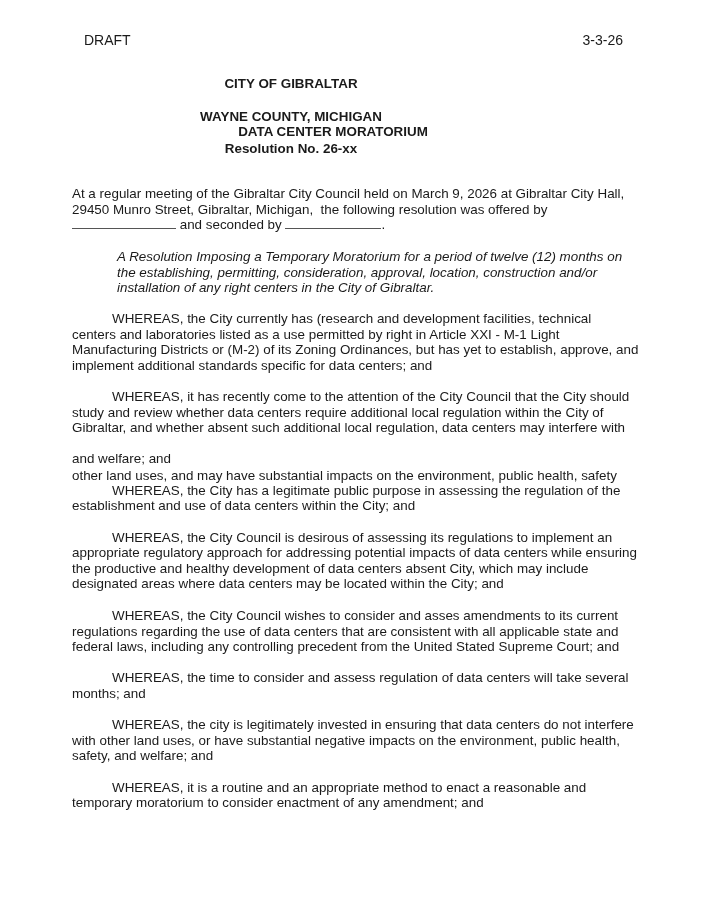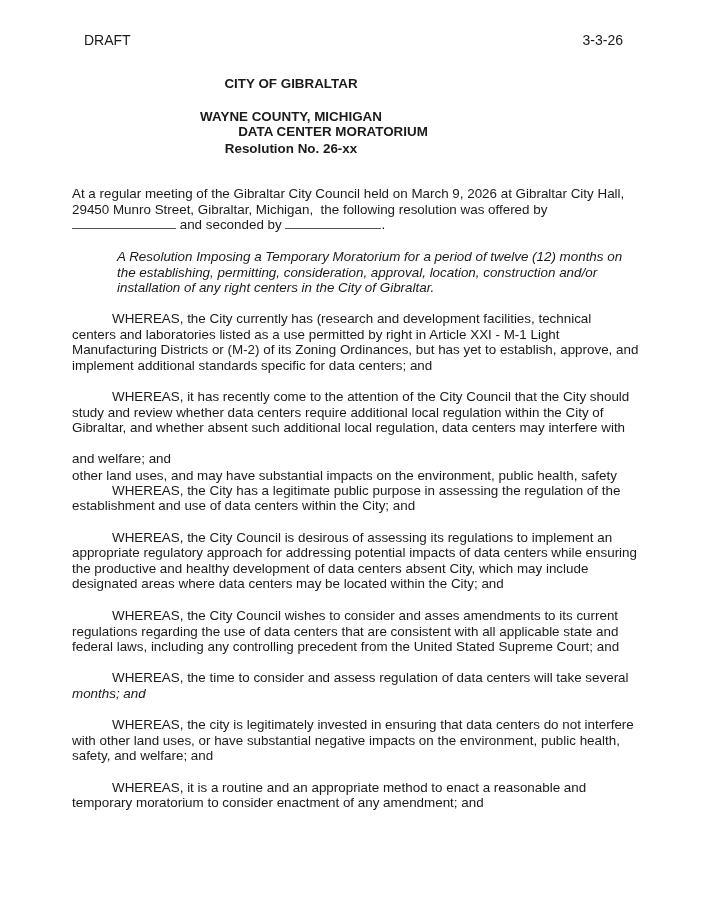--- a/index.html
+++ b/index.html
@@ -117,21 +117,21 @@
   </div>
 
   <div>
     <div class="line indent" style="top:608px;">WHEREAS, the City Council wishes to consider and asses amendments to its current</div>
     <div class="line" style="top:624px;">regulations regarding the use of data centers that are consistent with all applicable state and</div>
     <div class="line" style="top:639px;">federal laws, including any controlling precedent from the United Stated Supreme Court; and</div>
   </div>
 
   <div>
     <div class="line indent" style="top:670px;">WHEREAS, the time to consider and assess regulation of data centers will take several</div>
-    <div class="line" style="top:686px;font-style:italic;">months; and</div>
+    <div class="line" style="top:686px;">months; and</div>
   </div>
 
   <div>
     <div class="line indent" style="top:717px;">WHEREAS, the city is legitimately invested in ensuring that data centers do not interfere</div>
     <div class="line" style="top:733px;">with other land uses, or have substantial negative impacts on the environment, public health,</div>
     <div class="line" style="top:748px;">safety, and welfare; and</div>
   </div>
 
   <div>
     <div class="line indent" style="top:780px;">WHEREAS, it is a routine and an appropriate method to enact a reasonable and</div>

